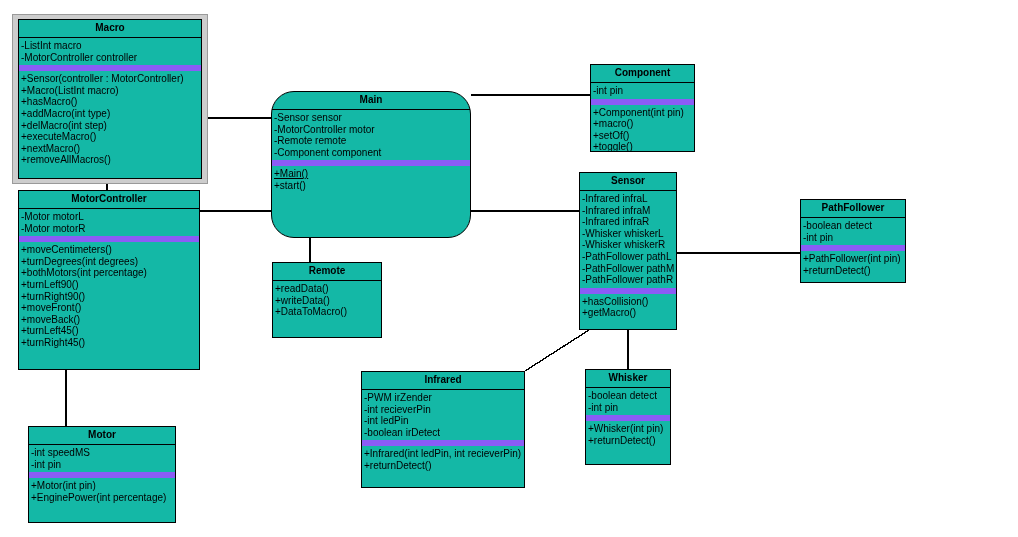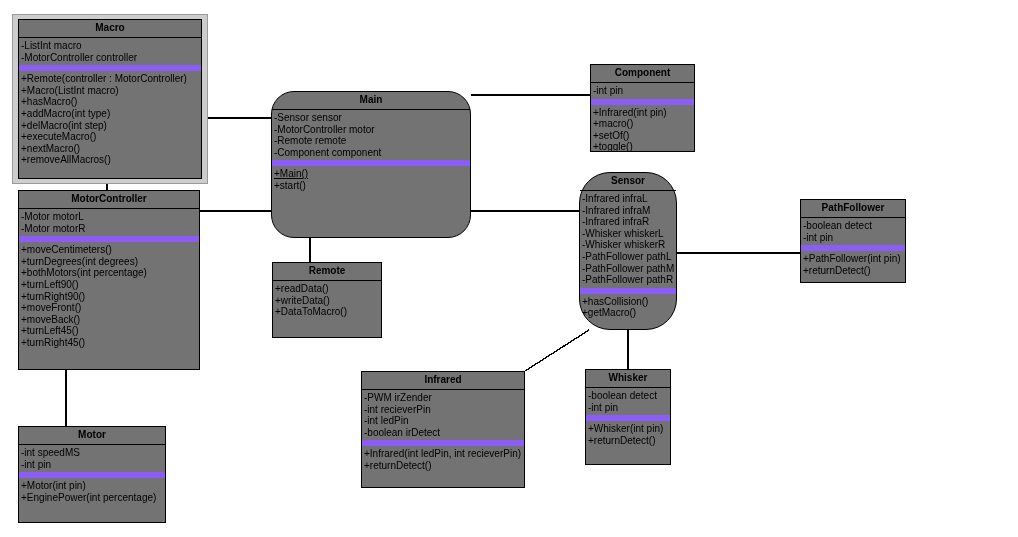--- a/index.html
+++ b/index.html
@@ -33,21 +33,21 @@
     position: absolute;
     background: #cdcdcd;
     border: 1px solid #9a9a9a;
     box-sizing: border-box;
   }
 
   
   .uml-class {
     position: absolute;
     box-sizing: border-box;
-    background: #737373;
+    background: #14b8a6;
     border: 1px solid #000000;
     color: #000000;
     font-size: 10px;
     line-height: 11.6px;
   }
   .uml-title {
     text-align: center;
     font-weight: bold;
     font-size: 10px;
     line-height: 12px;
@@ -108,21 +108,21 @@
 
   <div class="sel-frame" style="left:12px; top:14px; width:196px; height:170px;"></div>
 
   <div class="uml-class" style="left:18px; top:19px; width:184px; height:160px;">
     <div class="uml-title">Macro</div>
     <div class="uml-section divided">
       <div class="uml-row">-ListInt macro</div>
       <div class="uml-row">-MotorController controller</div>
     </div>
     <div class="uml-section grow">
-      <div class="uml-row">+Remote(controller : MotorController)</div>
+      <div class="uml-row">+Sensor(controller : MotorController)</div>
       <div class="uml-row">+Macro(ListInt macro)</div>
       <div class="uml-row">+hasMacro()</div>
       <div class="uml-row">+addMacro(int type)</div>
       <div class="uml-row">+delMacro(int step)</div>
       <div class="uml-row">+executeMacro()</div>
       <div class="uml-row">+nextMacro()</div>
       <div class="uml-row">+removeAllMacros()</div>
     </div>
   </div>
 
@@ -138,21 +138,21 @@
       <div class="uml-row">+bothMotors(int percentage)</div>
       <div class="uml-row">+turnLeft90()</div>
       <div class="uml-row">+turnRight90()</div>
       <div class="uml-row">+moveFront()</div>
       <div class="uml-row">+moveBack()</div>
       <div class="uml-row">+turnLeft45()</div>
       <div class="uml-row">+turnRight45()</div>
     </div>
   </div>
 
-  <div class="uml-class" style="left:18px; top:426px; width:148px; height:97px;">
+  <div class="uml-class" style="left:28px; top:426px; width:148px; height:97px;">
     <div class="uml-title">Motor</div>
     <div class="uml-section divided">
       <div class="uml-row">-int speedMS</div>
       <div class="uml-row">-int pin</div>
     </div>
     <div class="uml-section grow">
       <div class="uml-row">+Motor(int pin)</div>
       <div class="uml-row">+EnginePower(int percentage)</div>
     </div>
   </div>
@@ -179,28 +179,28 @@
       <div class="uml-row">+DataToMacro()</div>
     </div>
   </div>
 
   <div class="uml-class" style="left:590px; top:64px; width:105px; height:88px;">
     <div class="uml-title">Component</div>
     <div class="uml-section divided">
       <div class="uml-row">-int pin</div>
     </div>
     <div class="uml-section grow">
-      <div class="uml-row">+Infrared(int pin)</div>
+      <div class="uml-row">+Component(int pin)</div>
       <div class="uml-row">+macro()</div>
       <div class="uml-row">+setOf()</div>
       <div class="uml-row">+toggle()</div>
     </div>
   </div>
 
-  <div class="uml-class" style="left:579px; top:172px; width:98px; height:158px;border-radius:31px;">
+  <div class="uml-class" style="left:579px; top:172px; width:98px; height:158px;">
     <div class="uml-title">Sensor</div>
     <div class="uml-section divided">
       <div class="uml-row">-Infrared infraL</div>
       <div class="uml-row">-Infrared infraM</div>
       <div class="uml-row">-Infrared infraR</div>
       <div class="uml-row">-Whisker whiskerL</div>
       <div class="uml-row">-Whisker whiskerR</div>
       <div class="uml-row">-PathFollower pathL</div>
       <div class="uml-row">-PathFollower pathM</div>
       <div class="uml-row">-PathFollower pathR</div>

